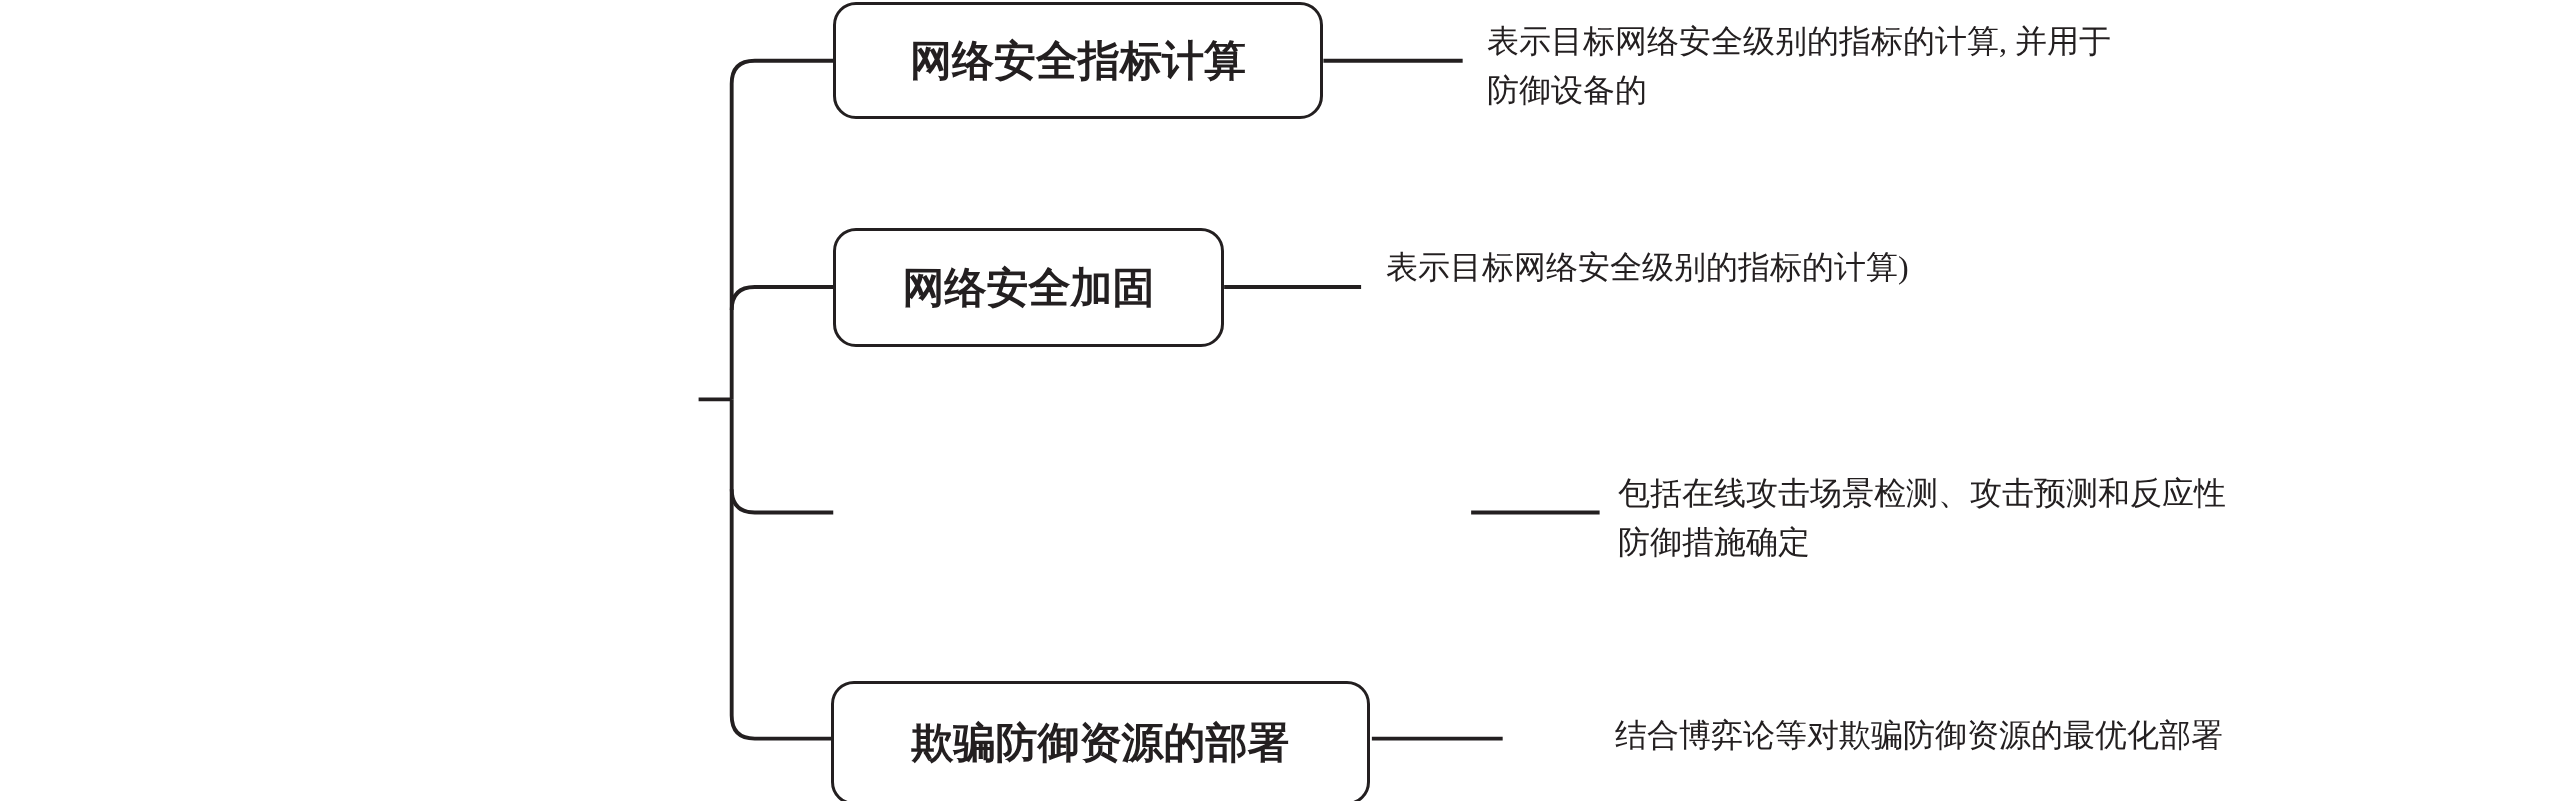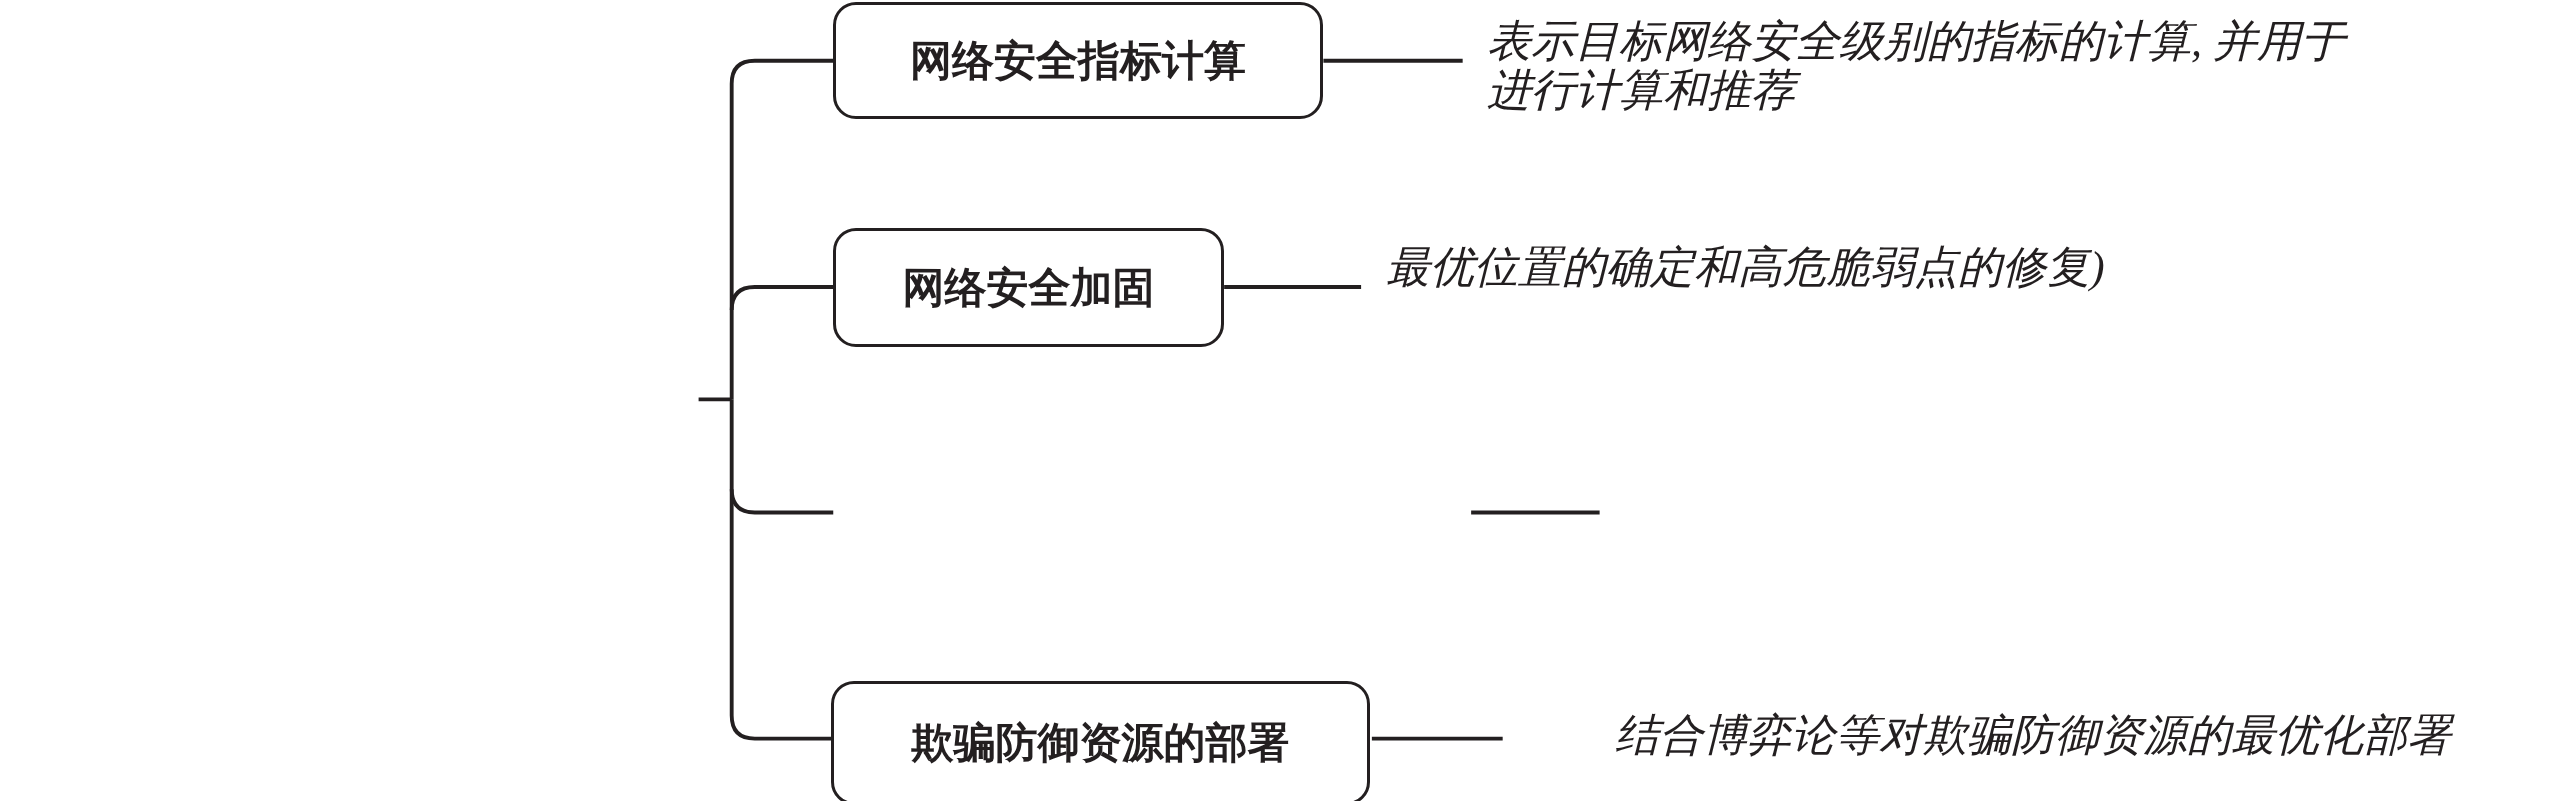--- a/index.html
+++ b/index.html
@@ -42,24 +42,23 @@
     white-space: nowrap;
     font-weight: bold;
   }
   .node-root   { left: 158px;  top: 307px; width: 540px; height: 184px; }
   .node-b1     { left: 833px; top: 2.3px;   width: 490px; height: 117px; }
   .node-b2     { left: 833px; top: 228px; width: 391px; height: 119px; }
   .node-b3     { left: 833px; top: 453px; width: 638px; height: 119px; }
   .node-b4     { left: 831px; top: 681px; width: 539px; height: 124px; }
   .desc {
     position: absolute;
-    font-size: 44px;
+    font-size: 32px;
     line-height: 49px;
     white-space: nowrap;
-    font-style: italic;
   }
   .desc-b1 { left: 1487px; top: 17px; }
   .desc-b2 { left: 1386px; top: 243px; }
   .desc-b3 { left: 1618px; top: 469px; }
   .desc-b4 { left: 1615px; top: 695px; margin-top: 16px; }
 </style>
 </head>
 <body>
 
 <div class="canvas">
@@ -88,23 +87,27 @@
   </div>
   <div class="node node-b2">
     <span>网络安全加固</span>
   </div>
   <div class="node node-b4">
     <span>欺骗防御资源的部署</span>
   </div>
 
   <div class="desc desc-b1">
     <div>表示目标网络安全级别的指标的计算, 并用于</div>
-    <div>进行计算和推荐</div>
+    <div>防御设备的</div>
   </div>
   <div class="desc desc-b2">
-    <div>最优位置的确定和高危脆弱点的修复)</div>
+    <div>表示目标网络安全级别的指标的计算)</div>
+  </div>
+  <div class="desc desc-b3">
+    <div>包括在线攻击场景检测、攻击预测和反应性</div>
+    <div>防御措施确定</div>
   </div>
   <div class="desc desc-b4">
     <div>结合博弈论等对欺骗防御资源的最优化部署</div>
   </div>
 
 </div>
 
 
 </body></html>

